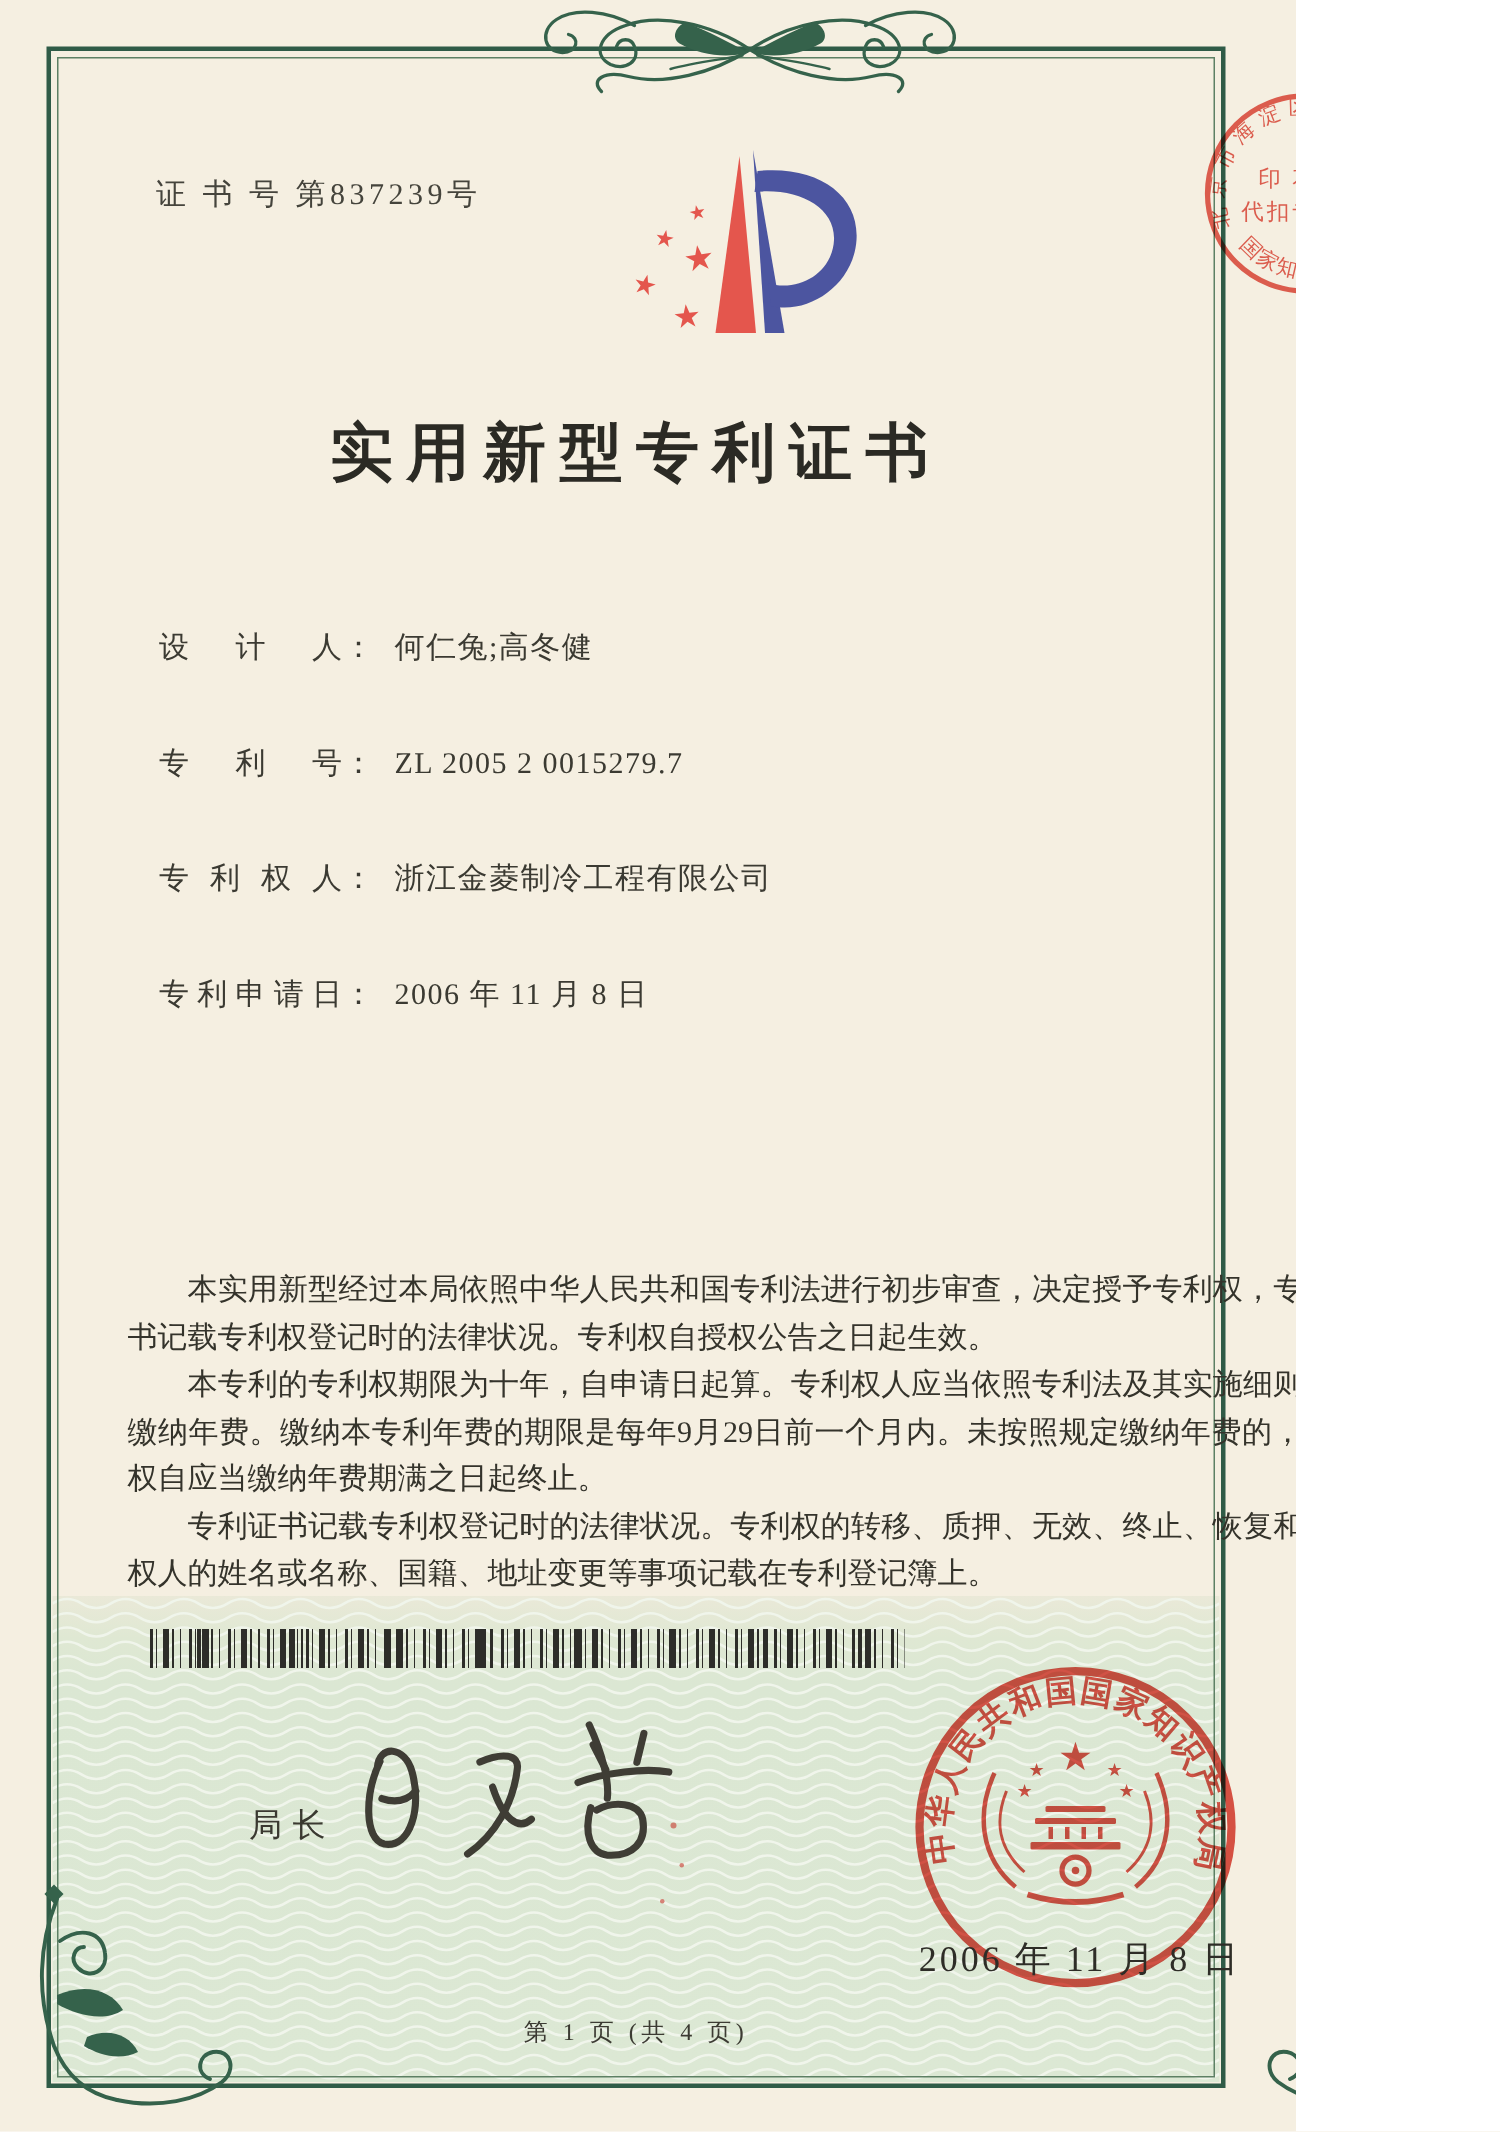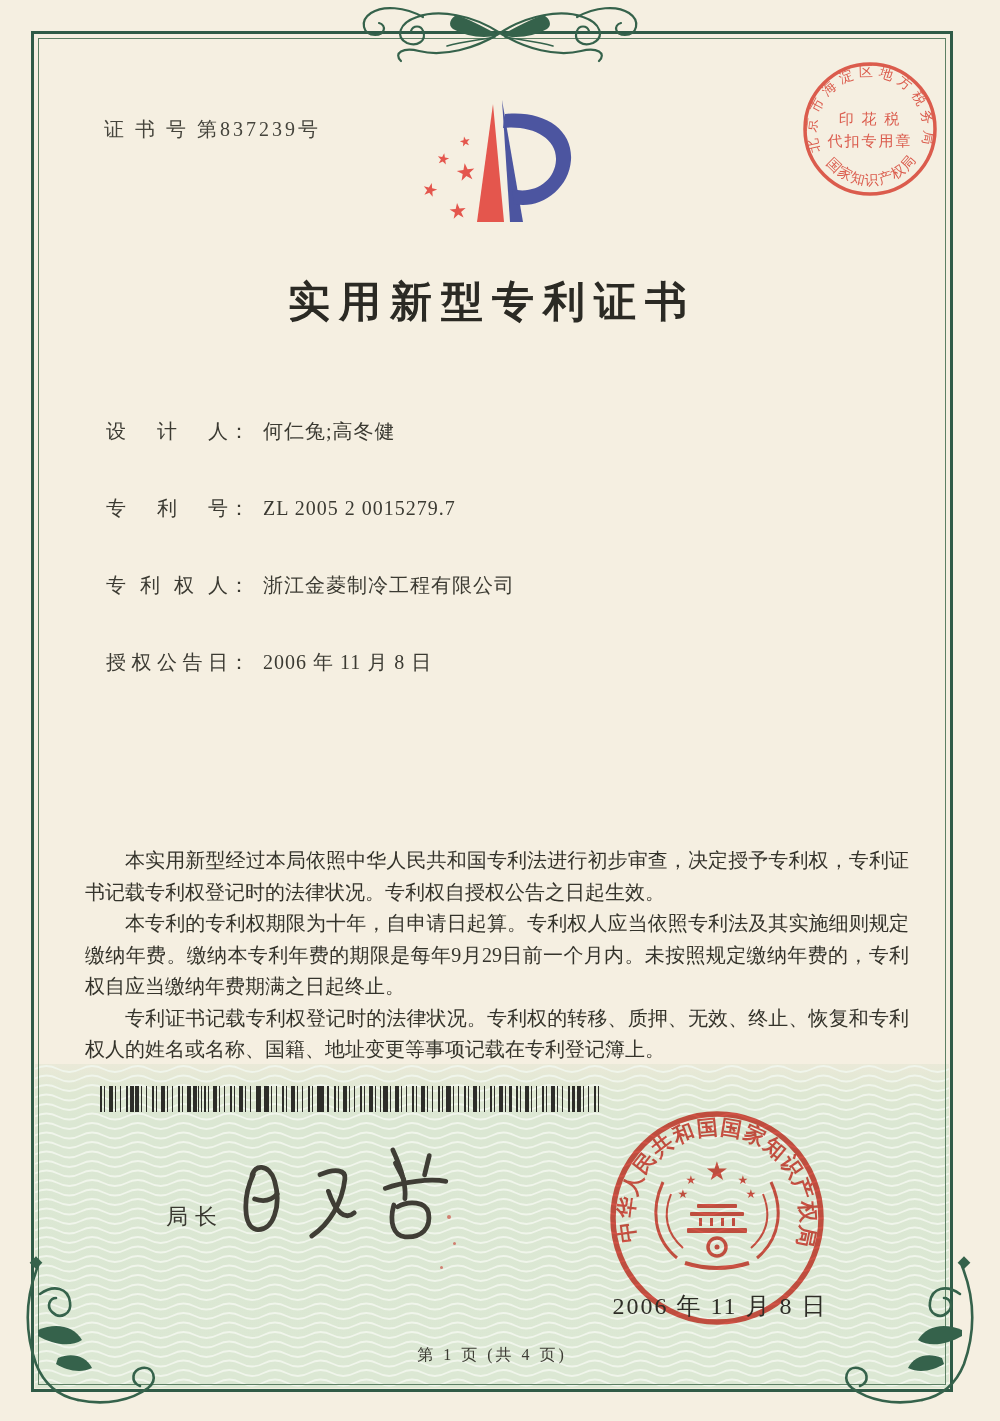--- a/index.html
+++ b/index.html
@@ -1,17 +1,17 @@
 <!DOCTYPE html>
 <html><head>
 <meta charset="utf-8">
 <style>
   html,body{margin:0;padding:0;}
   body{width:1000px;height:1421px;font-family:"Liberation Serif","DejaVu Serif",serif;}
-  #page{position:relative;width:1000px;height:1421px;background:#f5efe1;overflow:hidden;}
+  #page{position:relative;width:864px;height:1421px;background:#f5efe1;overflow:hidden;}
 
   
   .green-zone{position:absolute;left:35px;right:51px;top:1064px;bottom:33px;
     background:linear-gradient(180deg,#eae9d8 0,#dfe8d3 28px,#dbe7d3 60px,#dce8d4 100%);}
   .green-zone svg{position:absolute;inset:0;width:100%;height:100%;}
 
   
   .frame-outer{position:absolute;left:31px;top:31px;right:47px;bottom:29px;border:3px solid #2f5b47;}
   .frame-inner{position:absolute;left:38px;top:38px;right:54px;bottom:36px;border:1px solid #5d8064;}
 
@@ -168,21 +168,21 @@
     <div class="frow">
       <span class="flabel">设计人</span><span class="fcolon">：</span><span class="fvalue">何仁兔;高冬健</span>
     </div>
     <div class="frow">
       <span class="flabel">专利号</span><span class="fcolon">：</span><span class="fvalue">ZL 2005 2 0015279.7</span>
     </div>
     <div class="frow">
       <span class="flabel">专利权人</span><span class="fcolon">：</span><span class="fvalue">浙江金菱制冷工程有限公司</span>
     </div>
     <div class="frow">
-      <span class="flabel">授权公告日</span><span class="fcolon">：</span><span class="fvalue">2006 年 11 月 8 日</span>
+      <span class="flabel">专利申请日</span><span class="fcolon">：</span><span class="fvalue">2006 年 11 月 8 日</span>
     </div>
   </div>
 
   <div class="body-text">
     <p>本实用新型经过本局依照中华人民共和国专利法进行初步审查，决定授予专利权，专利证书记载专利权登记时的法律状况。专利权自授权公告之日起生效。</p>
     <p>本专利的专利权期限为十年，自申请日起算。专利权人应当依照专利法及其实施细则规定缴纳年费。缴纳本专利年费的期限是每年9月29日前一个月内。未按照规定缴纳年费的，专利权自应当缴纳年费期满之日起终止。</p>
     <p>专利证书记载专利权登记时的法律状况。专利权的转移、质押、无效、终止、恢复和专利权人的姓名或名称、国籍、地址变更等事项记载在专利登记簿上。</p>
   </div>
 
   <div class="barcode"></div>

